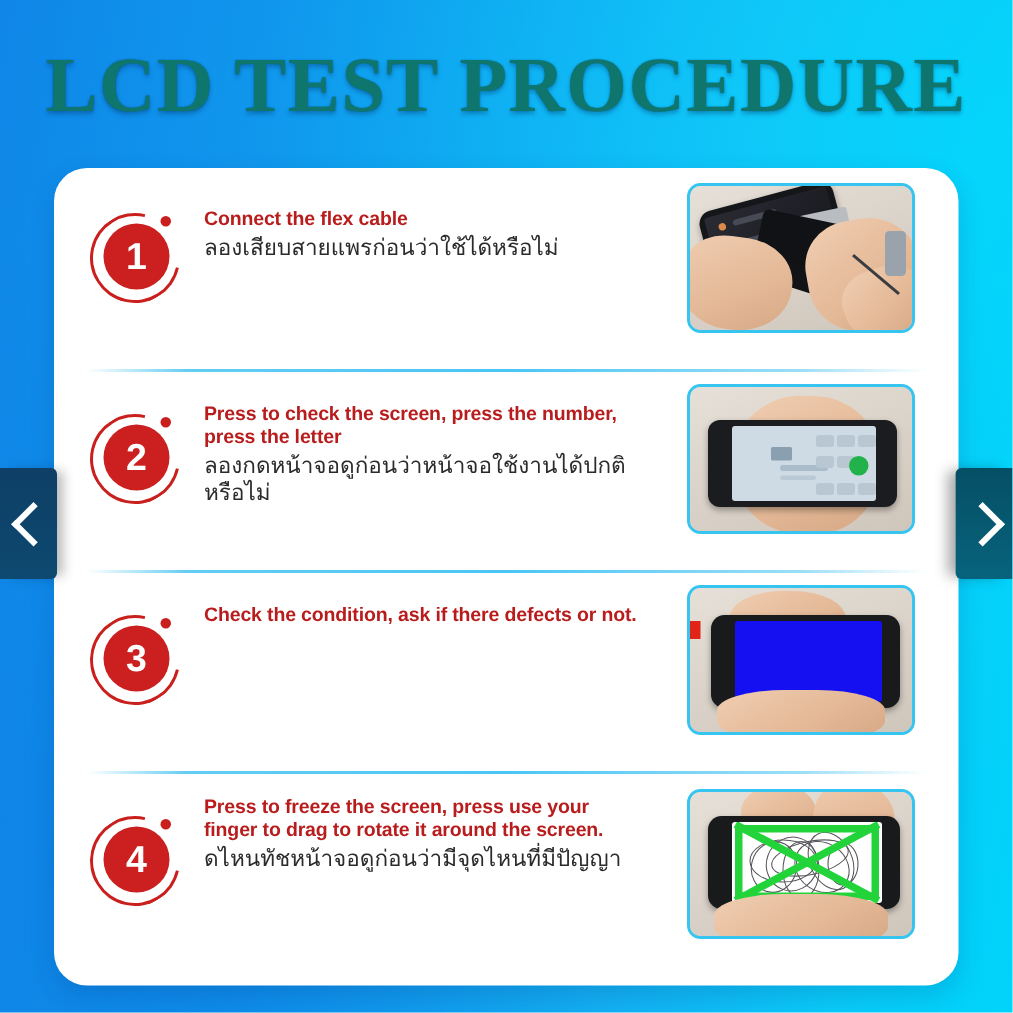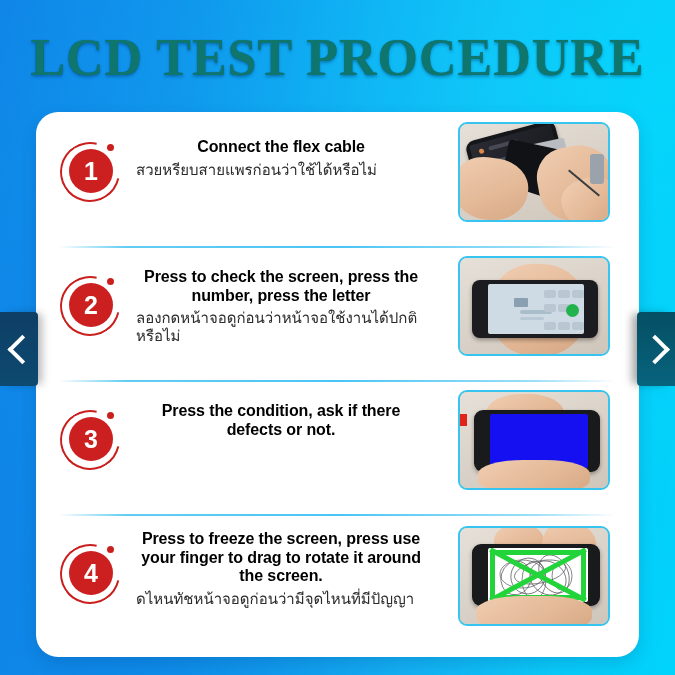--- a/index.html
+++ b/index.html
@@ -70,22 +70,22 @@
     display:flex;align-items:center;justify-content:center;
     line-height:1;
   }
   .txt{
     position:absolute;left:100px;top:26px;width:290px;
   }
   .step.s2 .txt{top:22px;}
   .step.s3 .txt{top:22px;}
   .step.s4 .txt{top:16px;}
   .head{
-    font-weight:bold;font-size:16px;line-height:1.16;
-    color:#000000;margin:0 0 4px 0;letter-spacing:-.1px;text-align:center;
+    font-weight:bold;font-size:13px;line-height:1.16;
+    color:#b91c1c;margin:0 0 4px 0;letter-spacing:-.1px;
   }
   .sub{
     font-family:"Liberation Serif",serif;
     font-size:15px;line-height:1.2;color:#2b2b2b;margin:0;
   }
 
   .thumb{
     position:absolute;left:422px;top:10px;width:152px;height:100px;
     border:2px solid #36c4f0;border-radius:9px;
     box-sizing:border-box;overflow:hidden;
@@ -168,21 +168,21 @@
 <div class="card">
 
   <div class="step s1">
     <div class="badge-wrap">
       <div class="badge-ring"></div>
       <div class="badge-dot"></div>
       <div class="badge">1</div>
     </div>
     <div class="txt">
       <p class="head">Connect the flex cable</p>
-      <p class="sub">สวยหรียบสายแพรก่อนว่าใช้ได้หรือไม่</p>
+      <p class="sub">ลองเสียบสายแพรก่อนว่าใช้ได้หรือไม่</p>
     </div>
     <div class="thumb">
       <div class="photo p1">
         <div class="wall"></div>
         <div class="phone-body">
           <div class="screen">
             <span class="appdot" style="left:8px;top:6px"></span>
             <span class="appdot" style="left:8px;top:20px"></span>
             <span class="appdot" style="left:8px;top:34px"></span>
             <span class="appbar" style="left:18px;top:6px;width:30px"></span>
@@ -238,21 +238,21 @@
   </div>
   <div class="divider d2"></div>
 
   <div class="step s3">
     <div class="badge-wrap">
       <div class="badge-ring"></div>
       <div class="badge-dot"></div>
       <div class="badge">3</div>
     </div>
     <div class="txt">
-      <p class="head">Press the condition, ask if there defects or not.</p>
+      <p class="head">Check the condition, ask if there defects or not.</p>
     </div>
     <div class="thumb">
       <div class="photo p3">
         <div class="wall"></div>
         <div class="hand h1"></div>
         <div class="phone-body">
           <div class="screen"></div>
         </div>
         <div class="hand h2"></div>
         <div class="redtab"></div>

